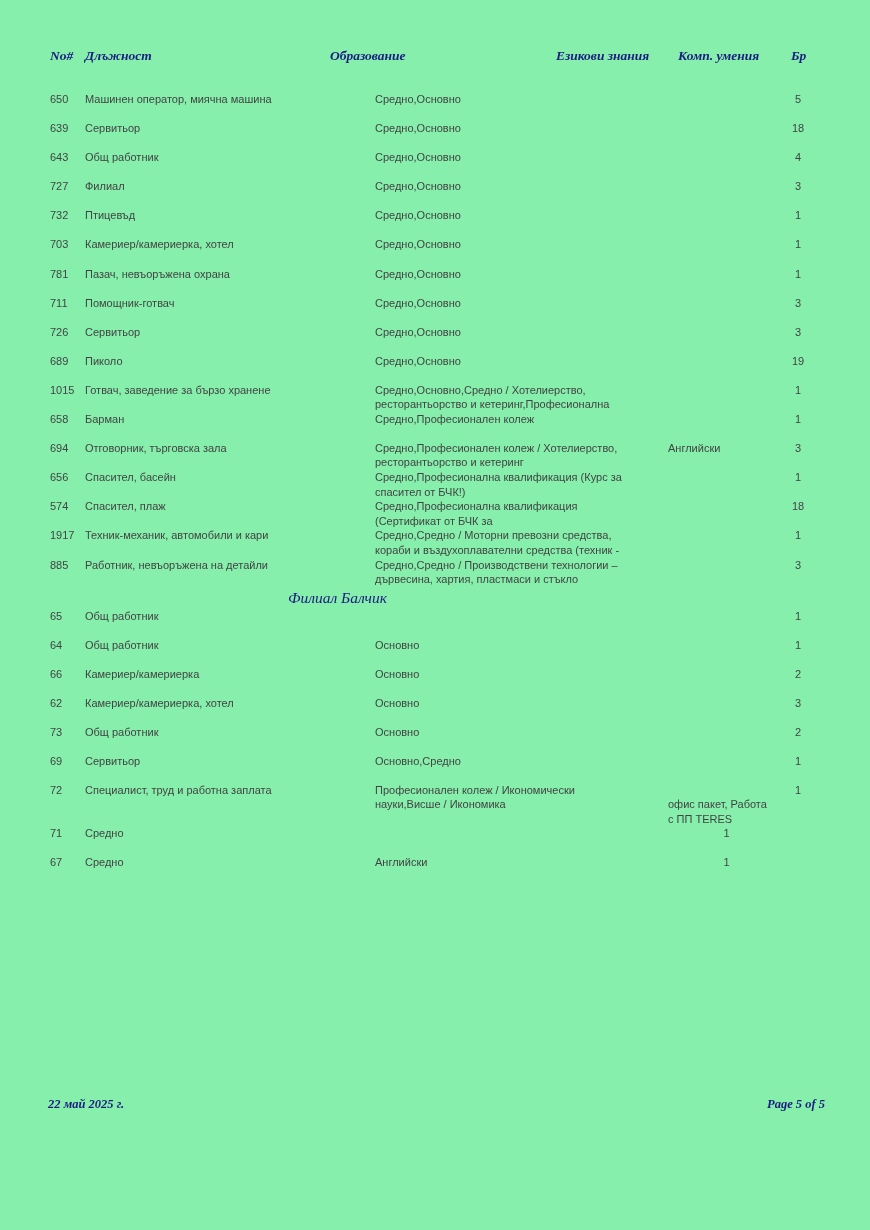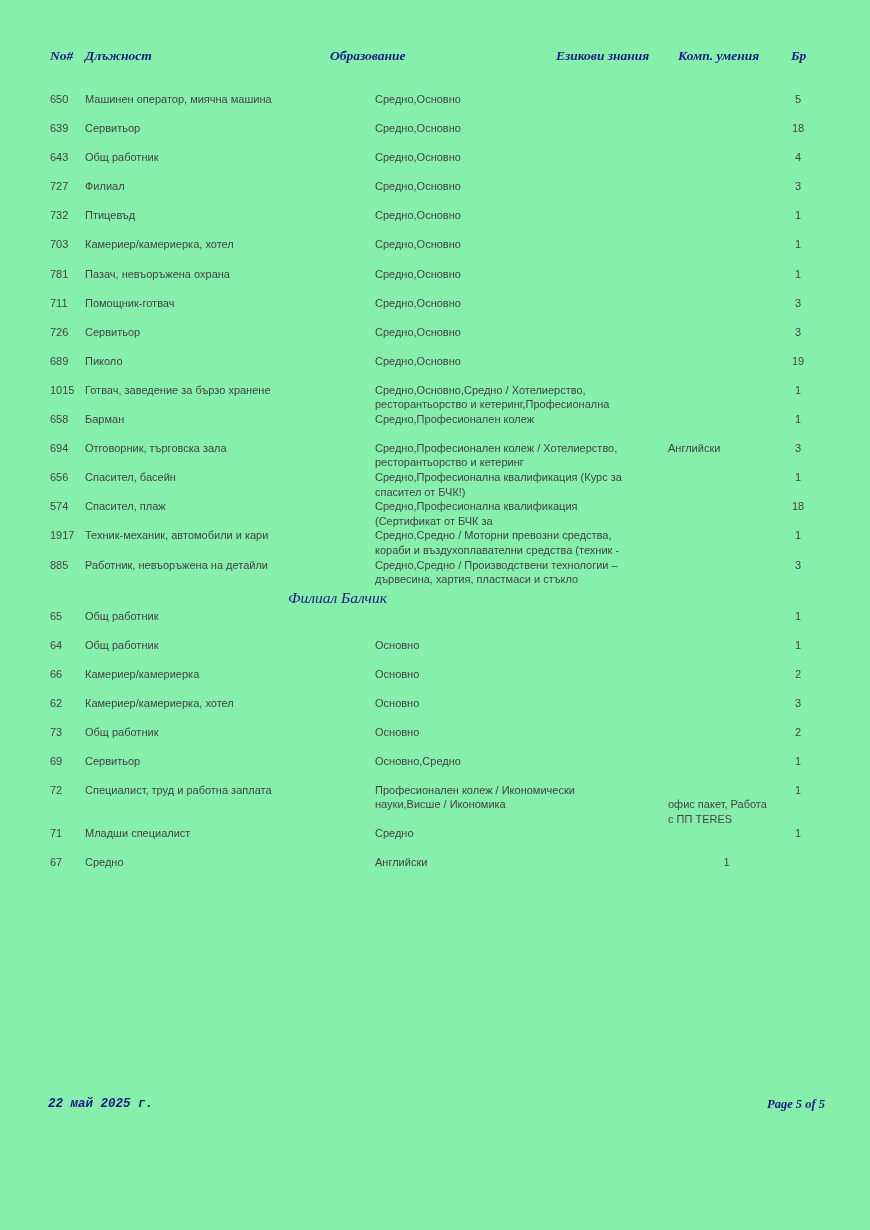--- a/index.html
+++ b/index.html
@@ -73,21 +73,21 @@
   .footer-date, .footer-page {
     position: absolute;
     top: 1097px;
     font-family: "Liberation Serif", "DejaVu Serif", serif;
     font-style: italic;
     font-weight: bold;
     font-size: 12.5px;
     color: var(--heading-color);
     white-space: nowrap;
   }
-  .footer-date { left: 48px; font-family: Liberation Mono, monospace; }
+  .footer-date { left: 48px; }
   .footer-page { right: 45px; }
 </style>
 </head>
 <body>
 
 <div class="page">
   <div class="content">
 
     <div class="header-row">
       <span class="h-no">No#</span>
@@ -370,21 +370,20 @@
     <div class="cell cell-langcomp">
       <span class="lang"></span>
       <span class="comp">офис пакет, Работа
 с ПП TERES</span>
     </div>
     <div class="cell cell-count">1</div>
   </div>
 
   <div class="row">
     <div class="cell cell-no">71</div>
-    <div class="cell cell-pos">Младши специалист</div>
     <div class="cell cell-edu">Средно</div>
     <div class="cell cell-langcomp">
       <span class="lang"></span>
       <span class="comp"></span>
     </div>
     <div class="cell cell-count">1</div>
   </div>
 
   <div class="row">
     <div class="cell cell-no">67</div>

